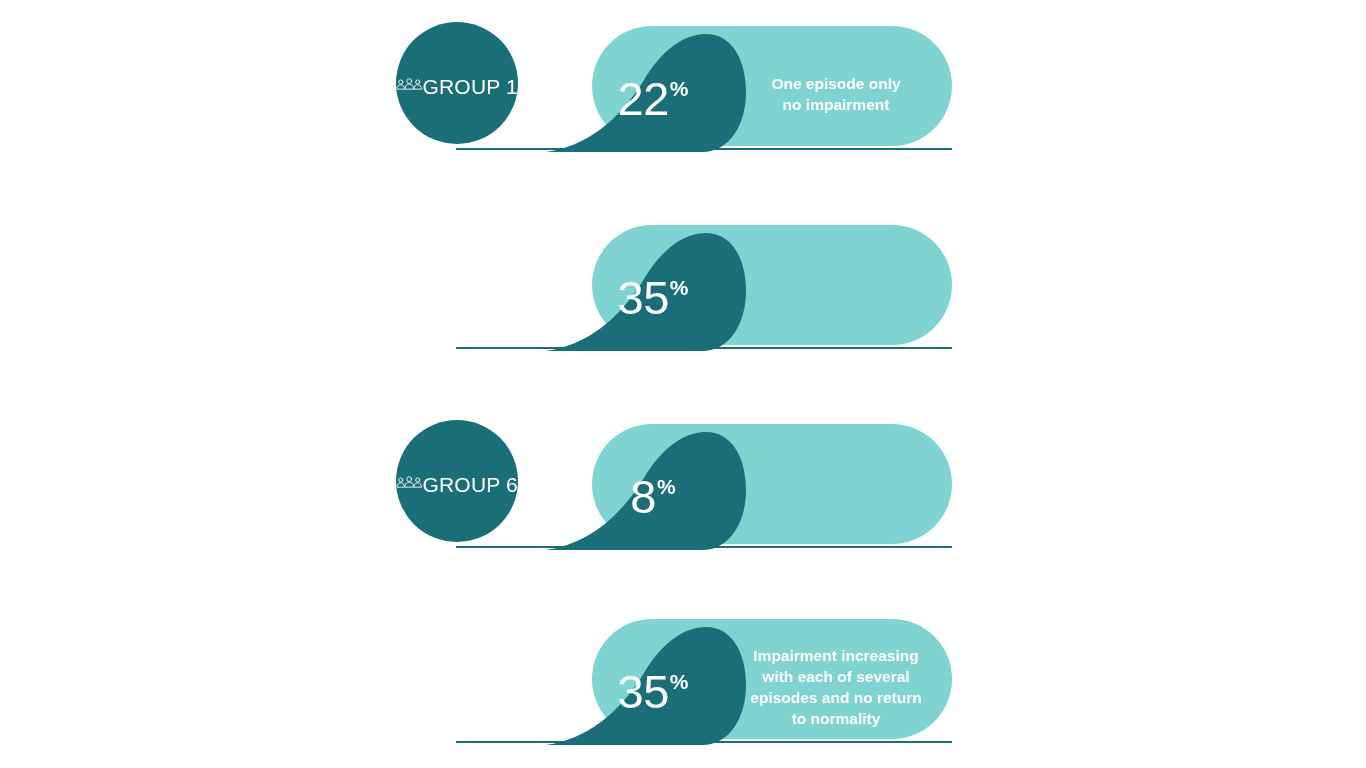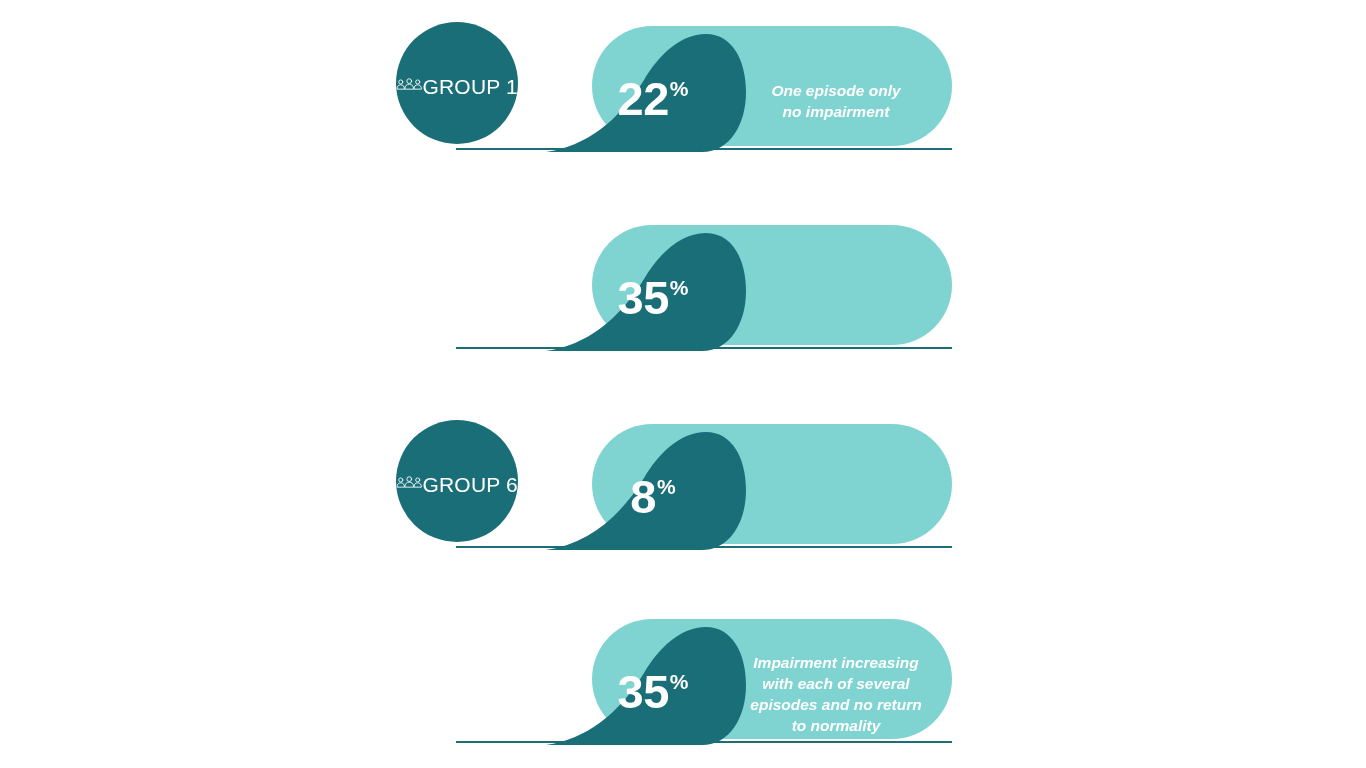--- a/index.html
+++ b/index.html
@@ -78,21 +78,21 @@
     pointer-events: none;
   }
   .pct-inner {
     display: flex;
     align-items: flex-start;
     color: #ffffff;
     transform: translateX(12px) translateY(6px);
   }
   .pct-num {
     font-size: 47px;
-    font-weight: bold;
+    font-weight: normal;
     line-height: 1;
     letter-spacing: -0.5px;
   }
   .pct-sym {
     font-size: 21px;
     font-weight: bold;
     line-height: 1;
     margin-left: 1px;
     margin-top: 3px;
   }
@@ -122,29 +122,28 @@
     line-height: 1;
     margin-top: 6px;
     letter-spacing: 0.2px;
     white-space: nowrap;
   }
 
   
   .desc {
     position: absolute;
     left: 206px;
-    top: 11px;
+    top: 4px;
     width: 350px;
     height: 120px;
     display: flex;
     align-items: center;
     justify-content: center;
     padding: 16px 10px 0 128px;
     box-sizing: border-box;
-    font-style: italic;
   }
   .desc-text {
     color: #ffffff;
     font-size: 15.5px;
     font-weight: bold;
     line-height: 1.36;
     text-align: center;
     white-space: pre-line;
   }
 </style>

